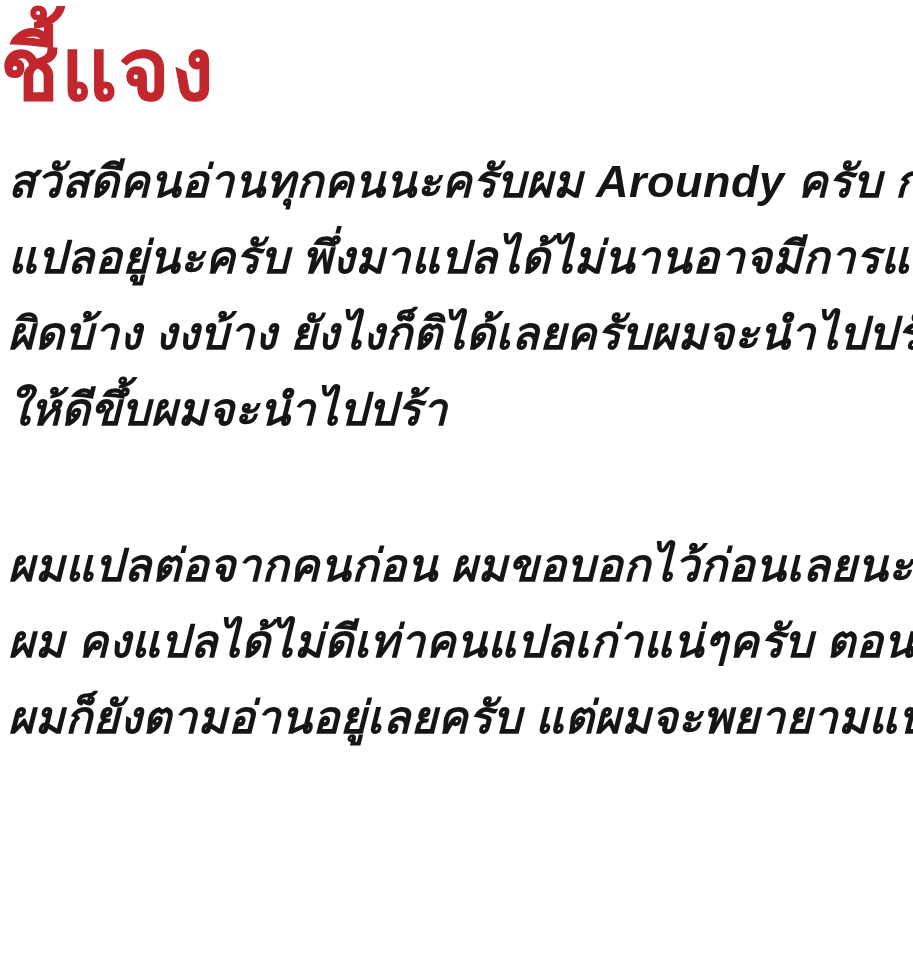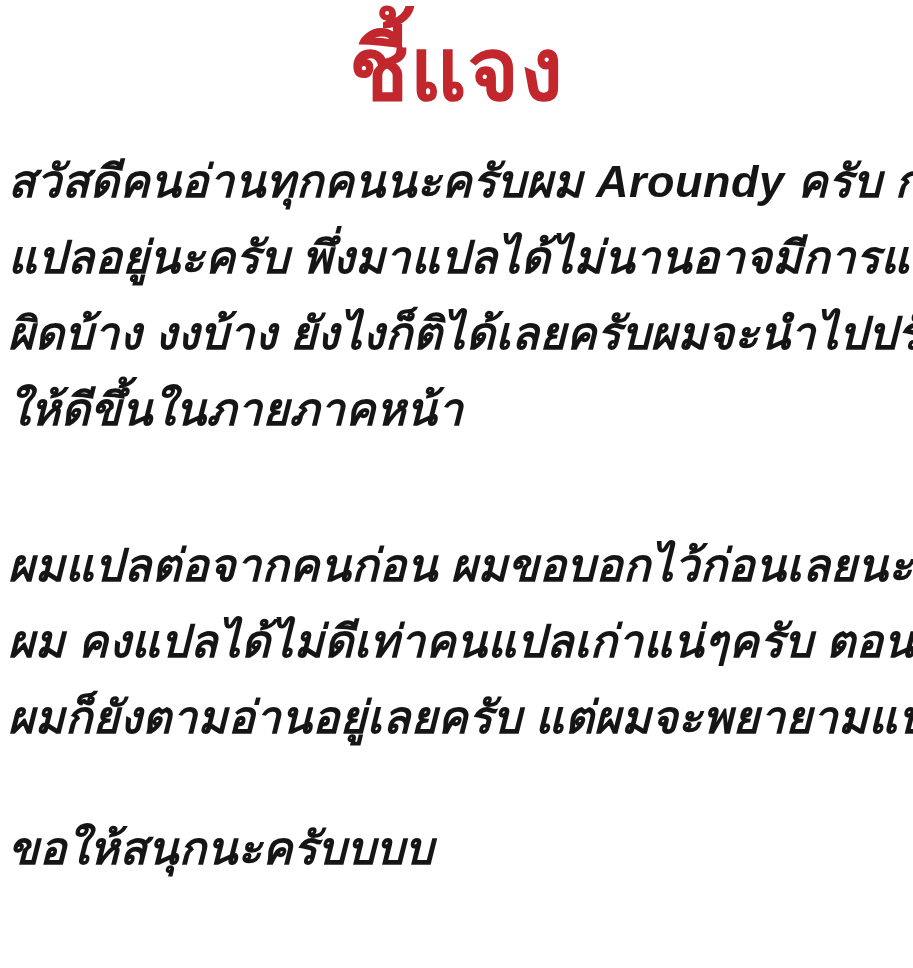--- a/index.html
+++ b/index.html
@@ -15,21 +15,20 @@
   }
   .page {
     width: 913px;
     height: 968px;
     box-sizing: border-box;
     background: #ffffff;
   }
   h1.doc-title {
     margin: 0;
     padding: 6px 0 0 0;
-    text-align: center;
     font-size: 88px;
     line-height: 1.45;
     font-weight: 700;
     font-style: normal;
     letter-spacing: 1px;
   }
   .doc-body {
     padding: 10px 10px 0 8px;
     color: #151515;
     font-size: 45px;
@@ -54,24 +53,21 @@
 </head>
 <body>
 
 <div class="page">
   <h1 class="doc-title" style="color: rgb(193, 39, 45);">ชี้แจง</h1>
   <main class="doc-body" style="color: rgb(21, 21, 21);">
       <div class="paragraph">
         <div class="text-line">สวัสดีคนอ่านทุกคนนะครับผม Aroundy ครับ กำลังหัด</div>
         <div class="text-line">แปลอยู่นะครับ พึ่งมาแปลได้ไม่นานอาจมีการแปล</div>
         <div class="text-line">ผิดบ้าง งงบ้าง ยังไงก็ติได้เลยครับผมจะนำไปปรับปรุง</div>
-        <div class="text-line">ให้ดีขึ้นในภายภาคหน้า</div>
+        <div class="text-line">ให้ดีขึ้บผมจะนำไปปร้า</div>
       </div>
       <div class="paragraph">
         <div class="text-line">ผมแปลต่อจากคนก่อน ผมขอบอกไว้ก่อนเลยนะครับว่า</div>
         <div class="text-line">ผม คงแปลได้ไม่ดีเท่าคนแปลเก่าแน่ๆครับ ตอนเขาแปล</div>
         <div class="text-line">ผมก็ยังตามอ่านอยู่เลยครับ แต่ผมจะพยายามแปลให้ดี</div>
       </div>
-      <div class="paragraph">
-        <div class="text-line">ขอให้สนุกนะครับบบบ</div>
-      </div>
     </main>
 </div>
 
 </body></html>

